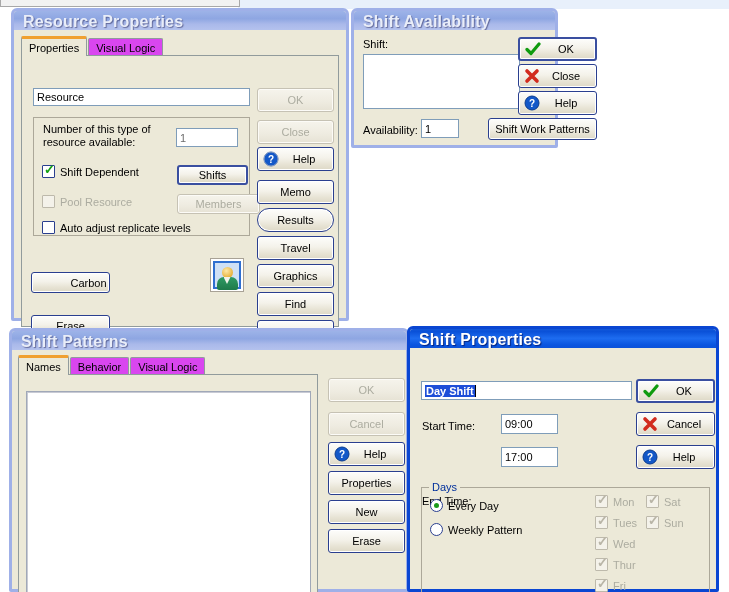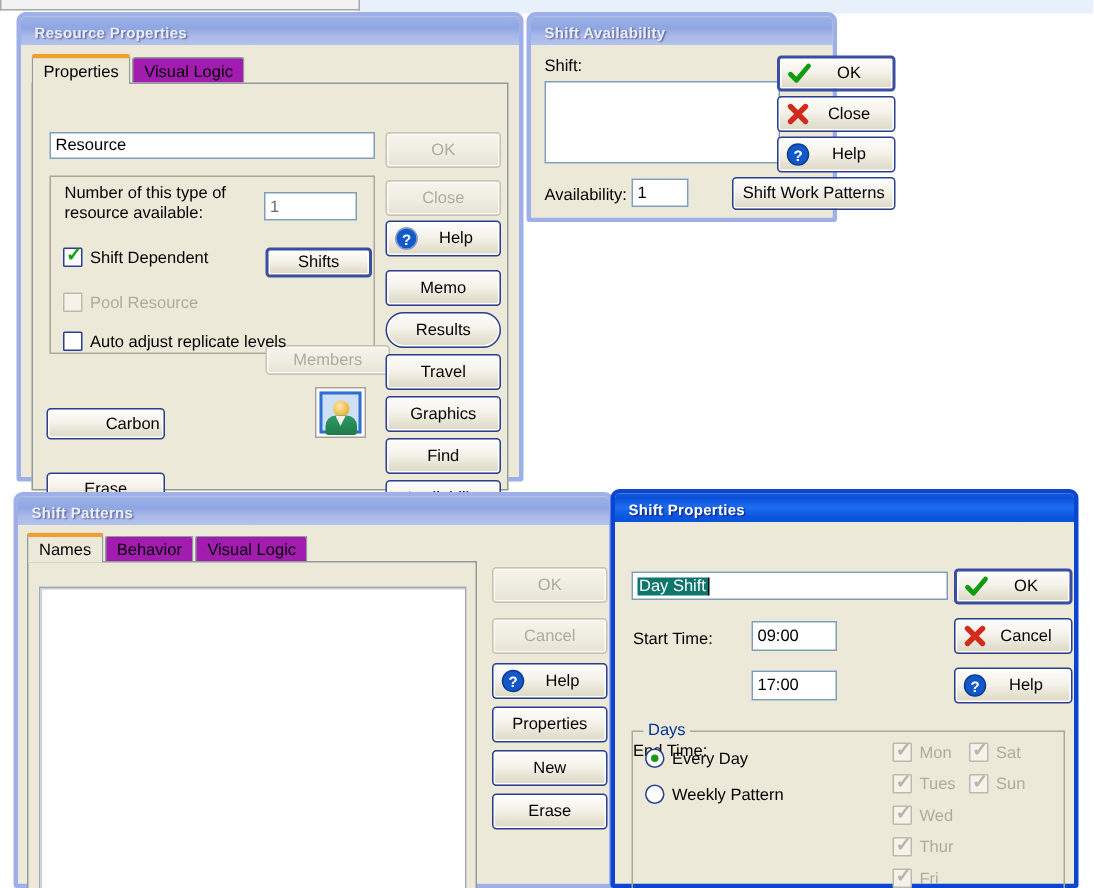--- a/index.html
+++ b/index.html
@@ -19,30 +19,30 @@
   .dlg{position:absolute;box-sizing:border-box;}
   .dlg-frame{position:absolute;inset:0;box-sizing:border-box;
     border:3px solid #9fb0e8;border-radius:6px 6px 2px 2px;background:#ece9d8;}
   .dlg.active .dlg-frame{border-color:#0a46d2;}
   .titlebar{position:relative;height:22px;box-sizing:border-box;
     border-radius:3px 3px 0 0;
     background:linear-gradient(180deg,#9db3e8 0%,#8ea6e2 35%,#aab9ea 60%,#b9c6ef 100%);
     display:flex;align-items:center;padding-left:9px;overflow:hidden;}
   .dlg.active .titlebar{
     background:linear-gradient(180deg,#1157d8 0%,#0a51d8 12%,#1d6cf0 42%,#0a55e0 72%,#0c4fd2 100%);}
-  .title-text{font-weight:bold;font-size:10px;color:#e9edf8;letter-spacing:.2px;
+  .title-text{font-weight:bold;font-size:16px;color:#e9edf8;letter-spacing:.2px;
     text-shadow:1px 1px 1px rgba(40,40,90,.55);}
   .dlg.active .title-text{color:#ffffff;text-shadow:1px 1px 1px rgba(0,0,60,.6);}
   .dlg-body{position:absolute;left:3px;right:3px;top:22px;bottom:3px;background:#ece9d8;}
 
   
   .tabstrip{position:absolute;display:flex;align-items:flex-end;height:20px;}
   .tab{height:18px;box-sizing:border-box;padding:0 7px;margin-right:1px;
     display:flex;align-items:center;font-size:11px;color:#000;
-    background:#a21caf;border:1px solid #919b9c;border-bottom:none;
+    background:#d946ef;border:1px solid #919b9c;border-bottom:none;
     border-radius:2px 2px 0 0;cursor:default;}
   .tab.active{height:20px;background:#ece9d8;border-top:3px solid #f0a030;
     border-left:1px solid #919b9c;border-right:1px solid #919b9c;
     position:relative;z-index:3;}
   .tabpanel{position:absolute;background:#ece9d8;border:1px solid #919b9c;box-sizing:border-box;}
 
   
   .btn{position:absolute;box-sizing:border-box;
     background:linear-gradient(180deg,#fdfdfb 0%,#f4f2ea 45%,#e7e3d4 75%,#ddd8c6 100%);
     border:1px solid #2a3f8f;border-radius:3px;
@@ -57,21 +57,21 @@
   .btn.default{border:2px solid #3a4fa0;}
 
   
   .ico{width:16px;height:16px;flex:none;display:block;}
 
   
   .txt{position:absolute;box-sizing:border-box;background:#fff;
     border:1px solid #7f9db9;display:flex;align-items:center;
     padding-left:3px;font-size:11px;color:#000;overflow:hidden;white-space:nowrap;}
   .txt.dim{color:#6d6d6d;}
-  .sel{background:#0f766e;color:#fff;padding:0 1px;}
+  .sel{background:#1d4ed8;color:#fff;padding:0 1px;font-weight:bold;}
   .caret{display:inline-block;width:1px;height:12px;background:#000;margin-left:0px;}
 
   .listbox{position:absolute;box-sizing:border-box;background:#fff;
     border:1px solid #7f9db9;}
   .listbox.sunken{border:1px solid #a0a8b8;box-shadow:inset 1px 1px 0 #c8cad4;}
 
   
   .grp{position:absolute;box-sizing:border-box;border:1px solid #aca899;background:transparent;}
   .grp-title{position:absolute;top:-7px;left:7px;background:#ece9d8;padding:0 3px;
     font-size:11px;color:#00309c;}
@@ -151,21 +151,21 @@
       <span>Shift Dependent</span>
     </div>
     <div class="btn default" style="left:163px;top:135px;width:71px;height:20px;">
       <span>Shifts</span>
     </div>
 
     <div class="cbrow dis" style="left:28px;top:165px;">
       <span class="cb dis"></span>
       <span>Pool Resource</span>
     </div>
-    <div class="btn disabled" style="left:163px;top:164px;width:83px;height:20px;margin-top:36px;">
+    <div class="btn disabled" style="left:163px;top:164px;width:83px;height:20px;">
       <span>Members</span>
     </div>
 
     <div class="cbrow" style="left:28px;top:191px;">
       <span class="cb"></span>
       <span>Auto adjust replicate levels</span>
     </div>
 
     <div class="btn" style="left:17px;top:242px;width:79px;height:21px;padding-left:36px;">
       <span>Carbon</span>

